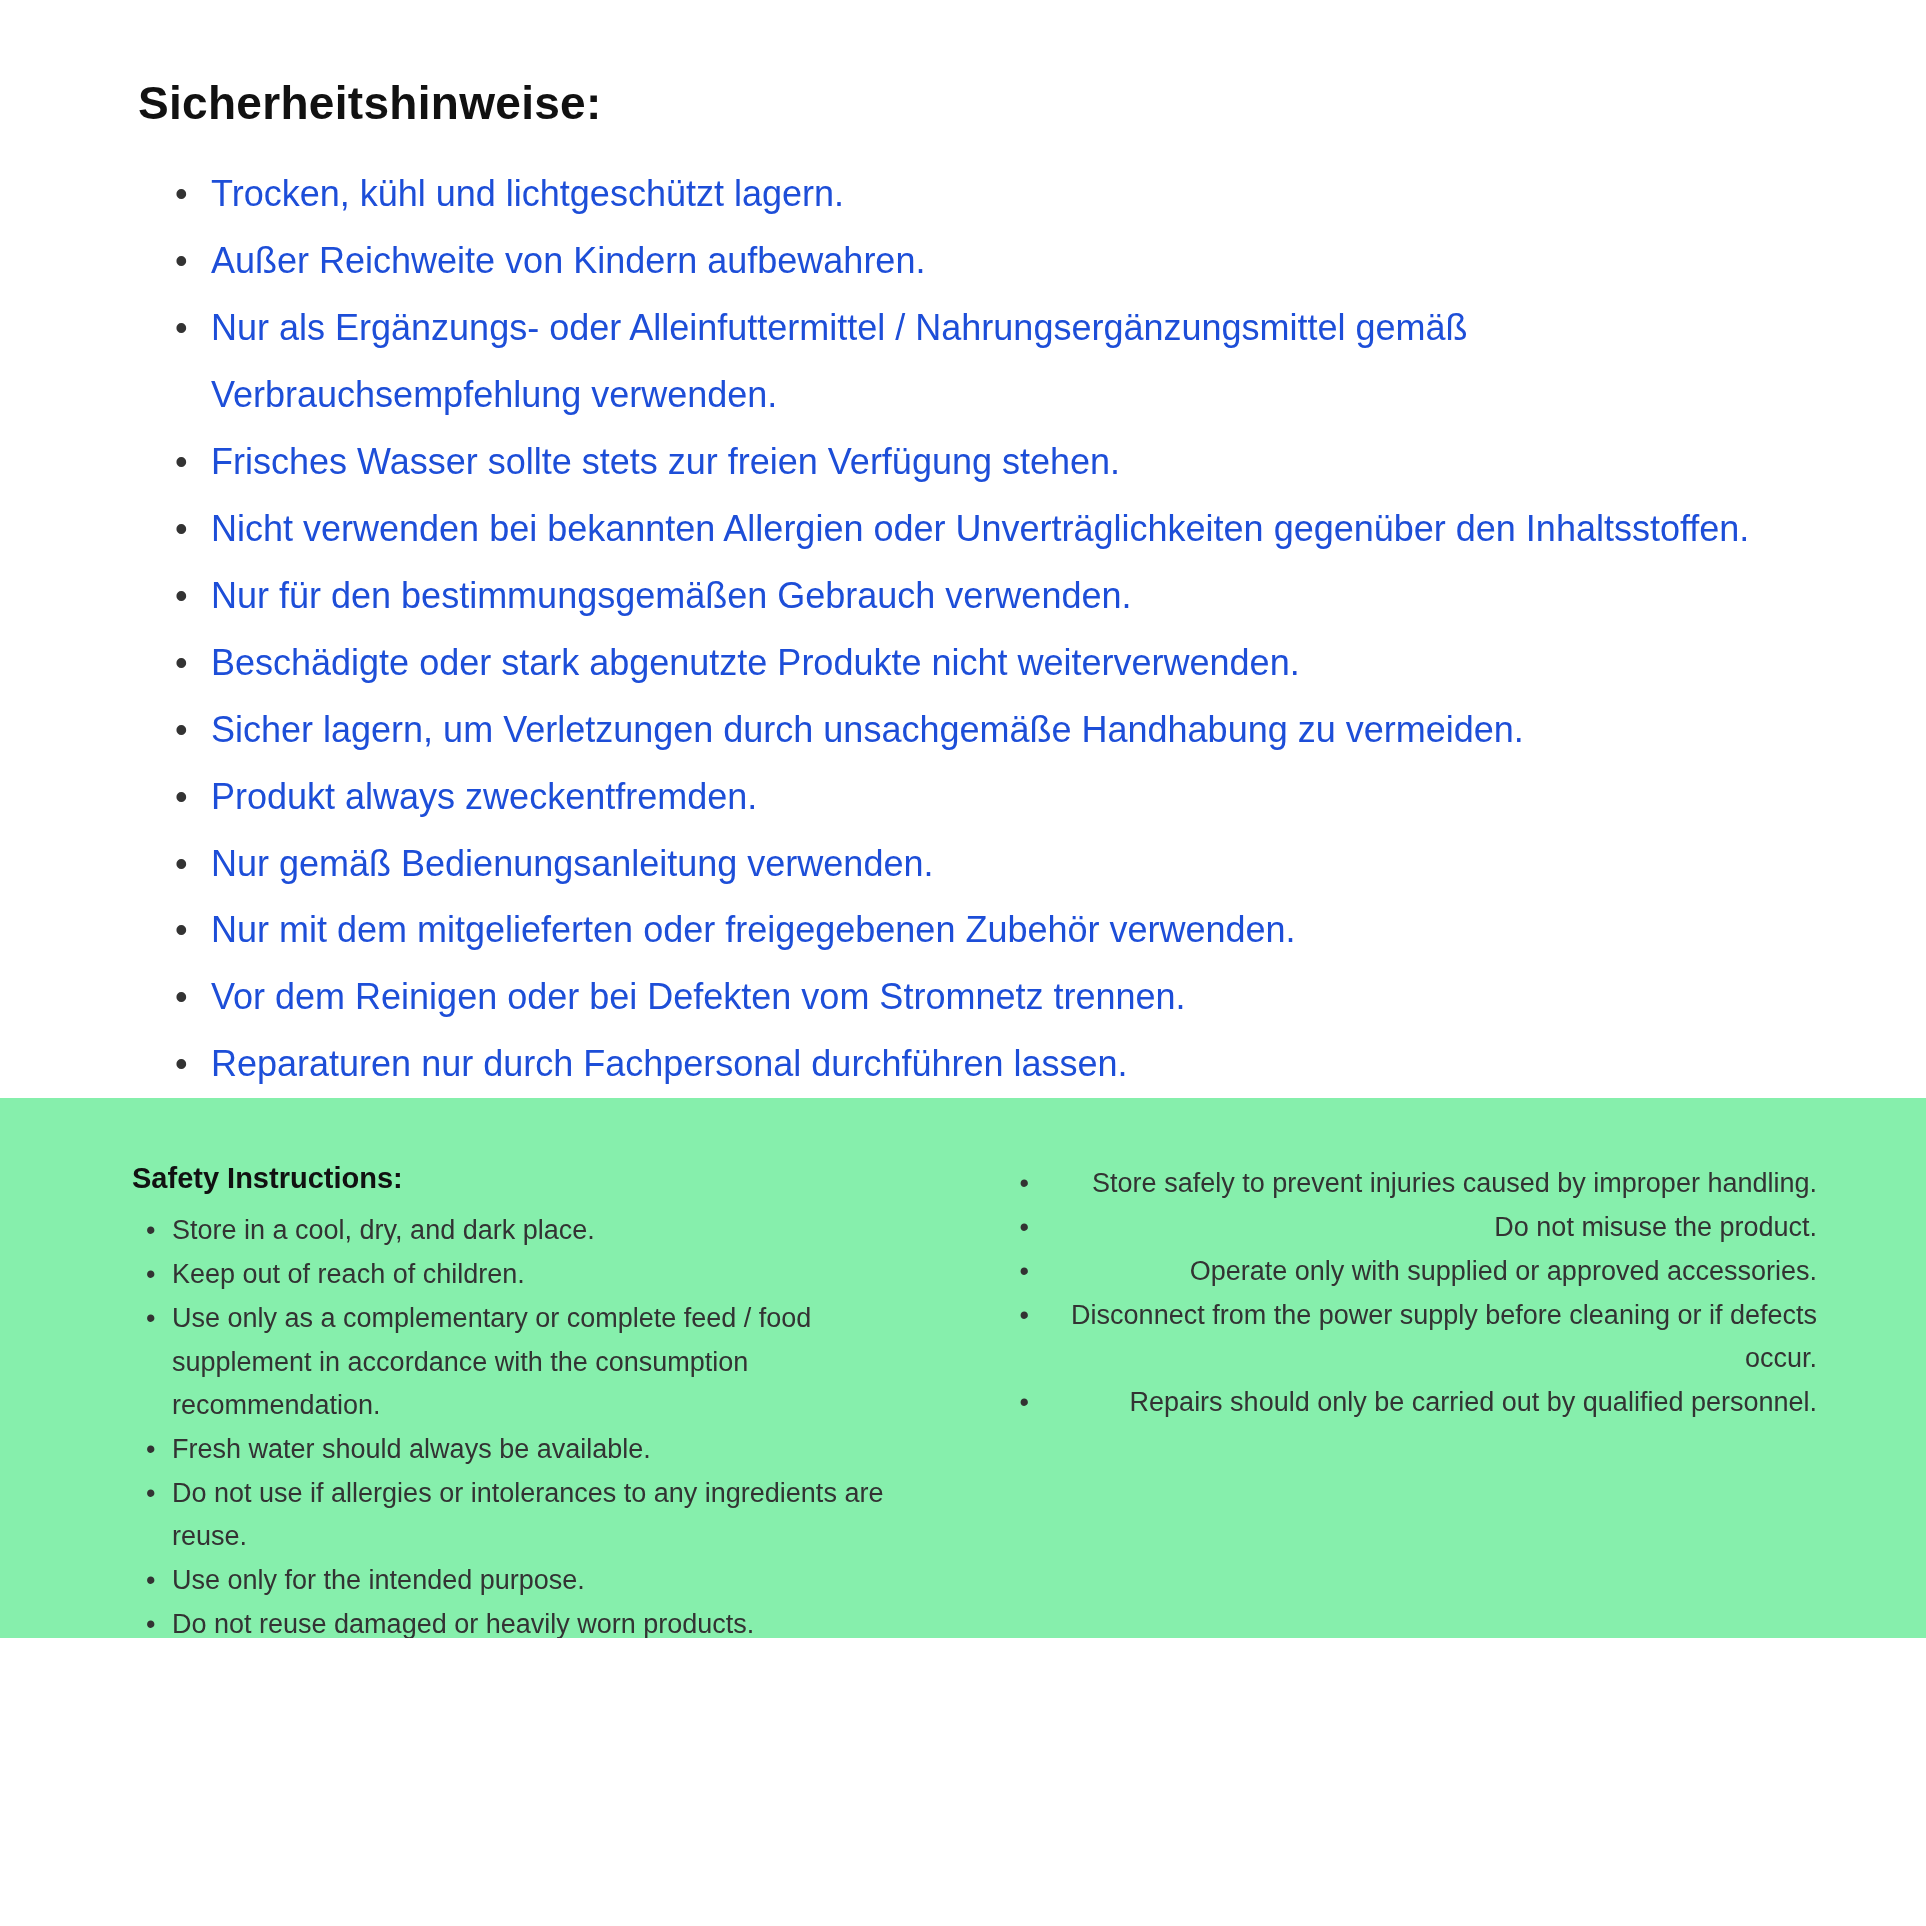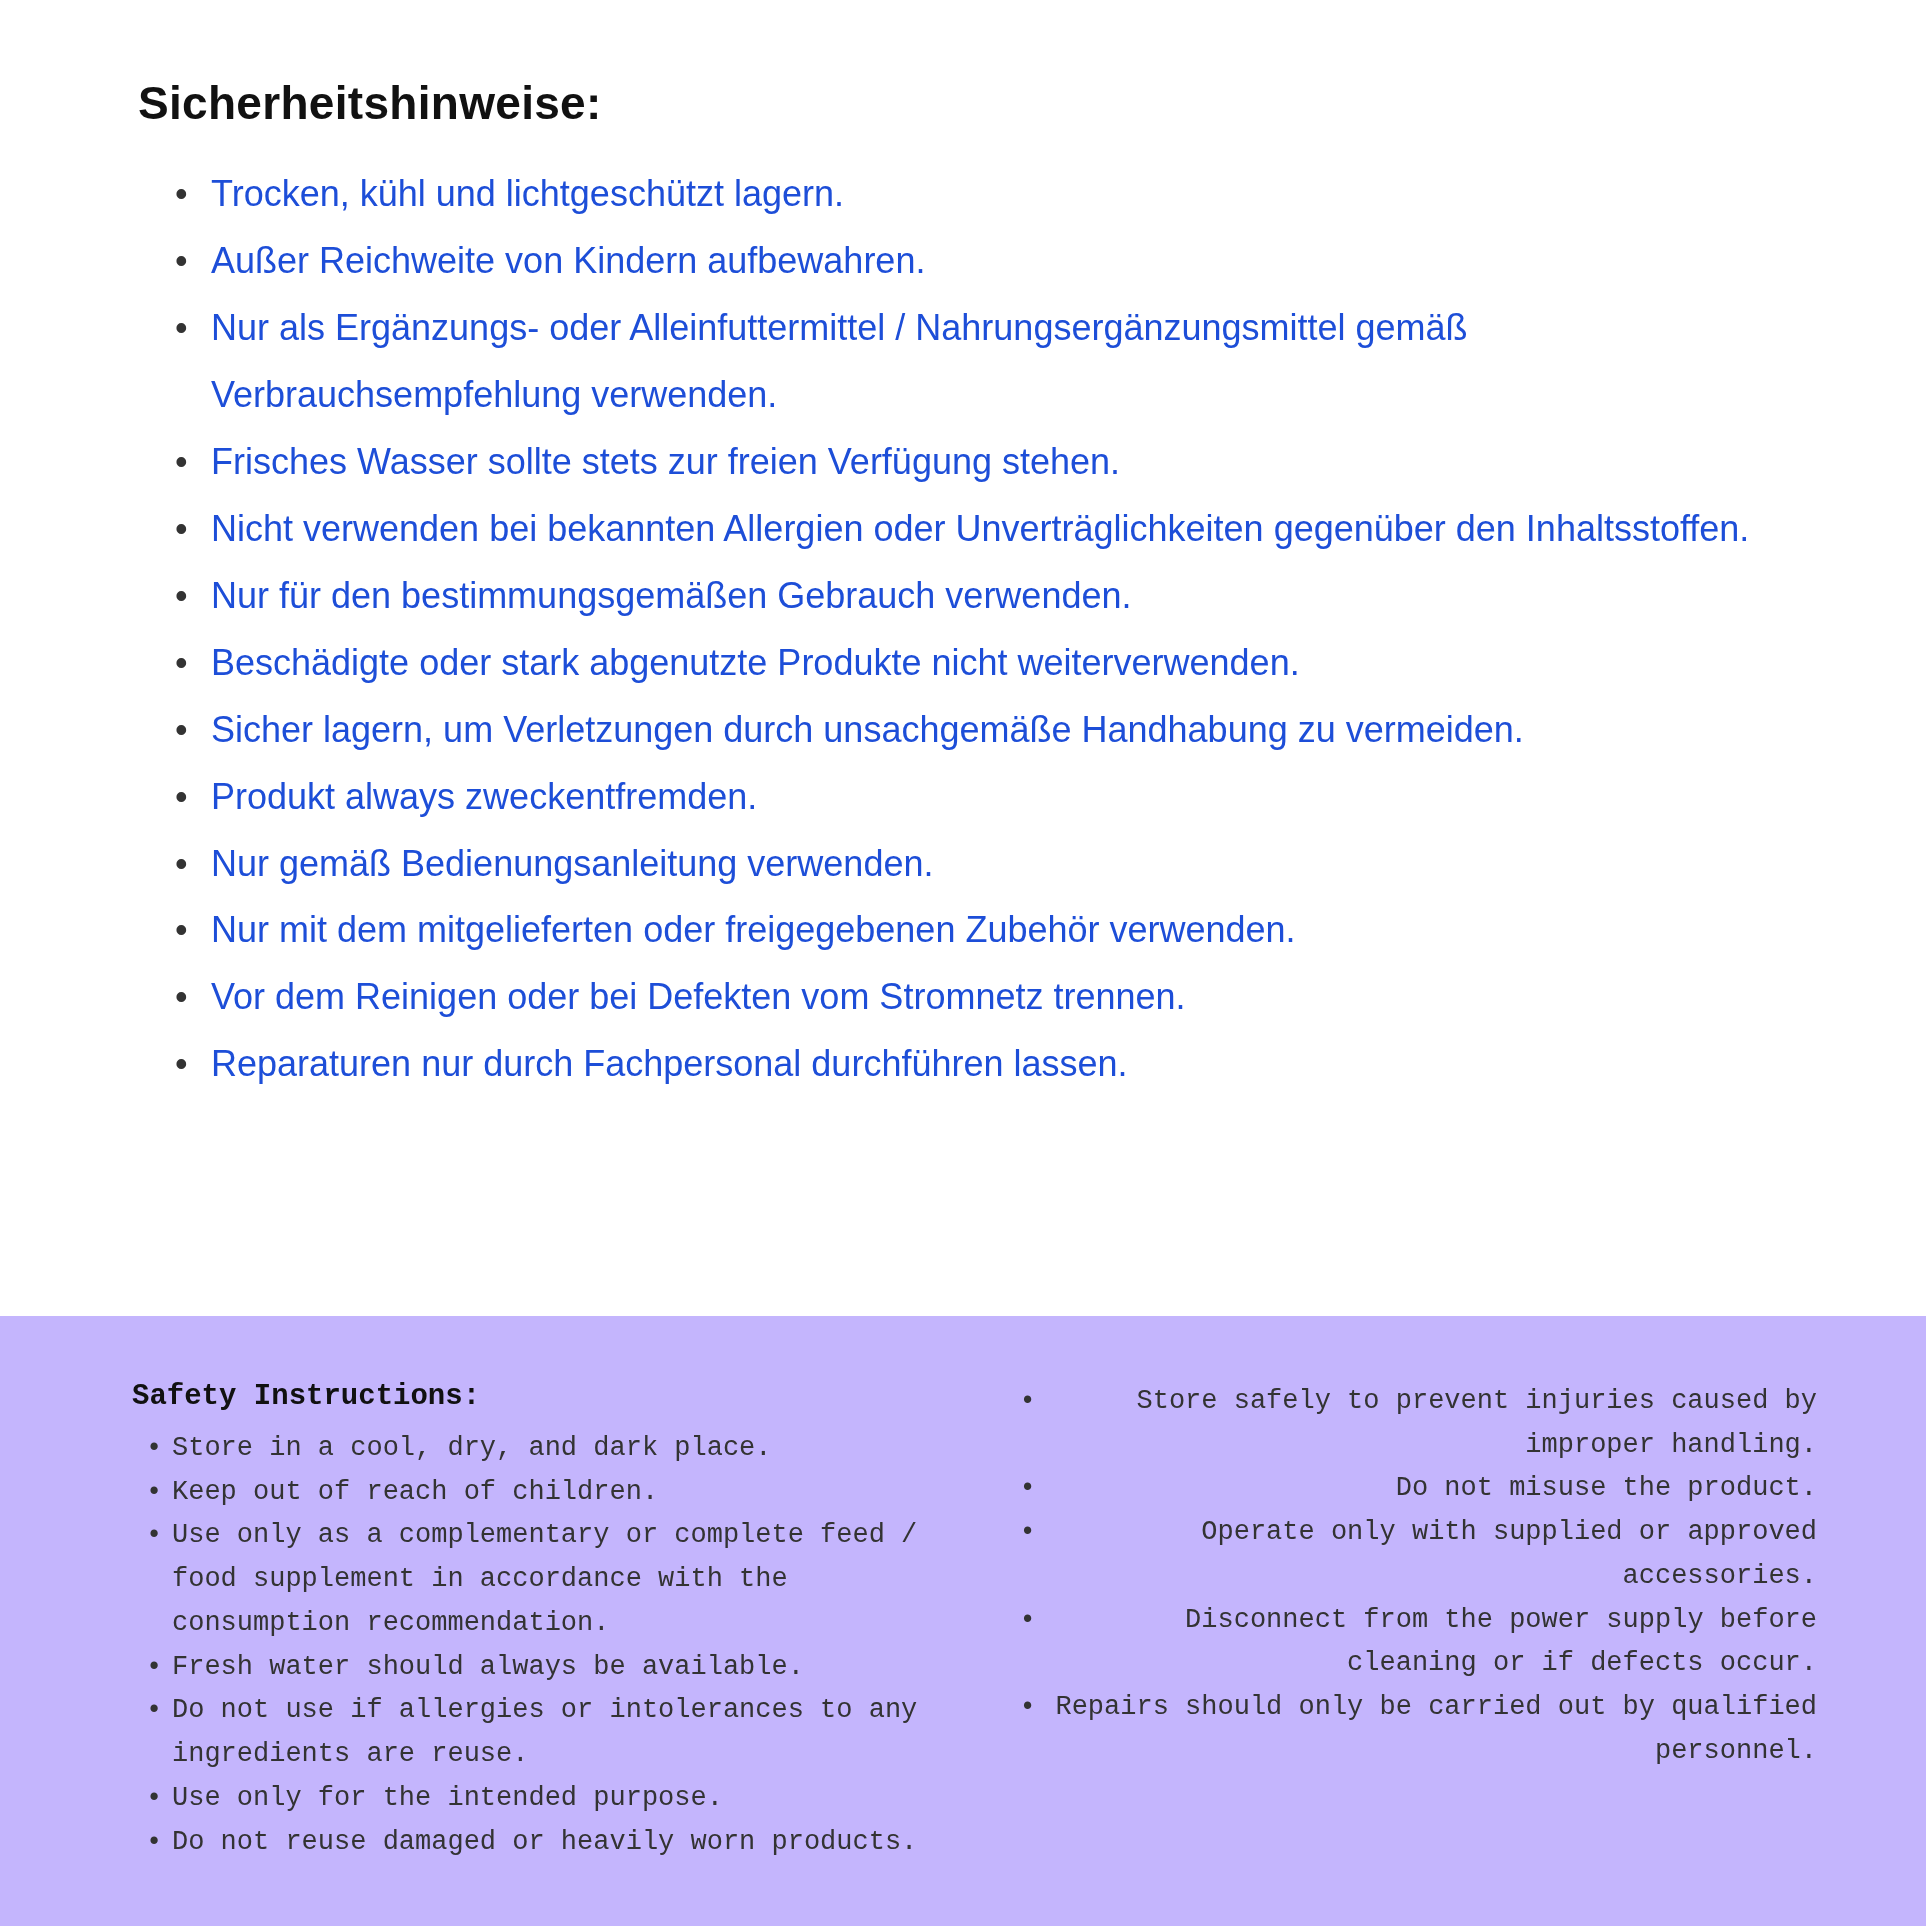--- a/index.html
+++ b/index.html
@@ -3,21 +3,21 @@
 <meta charset="utf-8">
 <style>
   * { margin: 0; padding: 0; box-sizing: border-box; }
   html, body { background: #ffffff; }
   body {
     font-family: "Liberation Sans", "DejaVu Sans", sans-serif;
     color: #333333;
   }
   .page {
     width: 1926px;
-    height: 1926px;
+    height: 1638px;
     display: flex;
     flex-direction: column;
     background: #ffffff;
     overflow: hidden;
   }
 
   
   .german-section {
     height: 1316px;
     padding: 76px 116px 0 138px;
@@ -44,25 +44,24 @@
   .german-list li::before {
     content: "\2022";
     position: absolute;
     left: 0;
     color: #333333;
   }
 
   
   .english-section {
     flex: 1;
-    background: #c4b5fd;
+    background: #86efac;
     padding: 64px 109px 0 132px;
     display: flex;
     gap: 90px;
-    font-family: Liberation Mono, monospace;
   }
   .english-col { flex: 1; }
   .english-title {
     font-size: 29px;
     font-weight: 700;
     color: #111111;
     margin-bottom: 14px;
   }
   .english-list {
     list-style: none;

